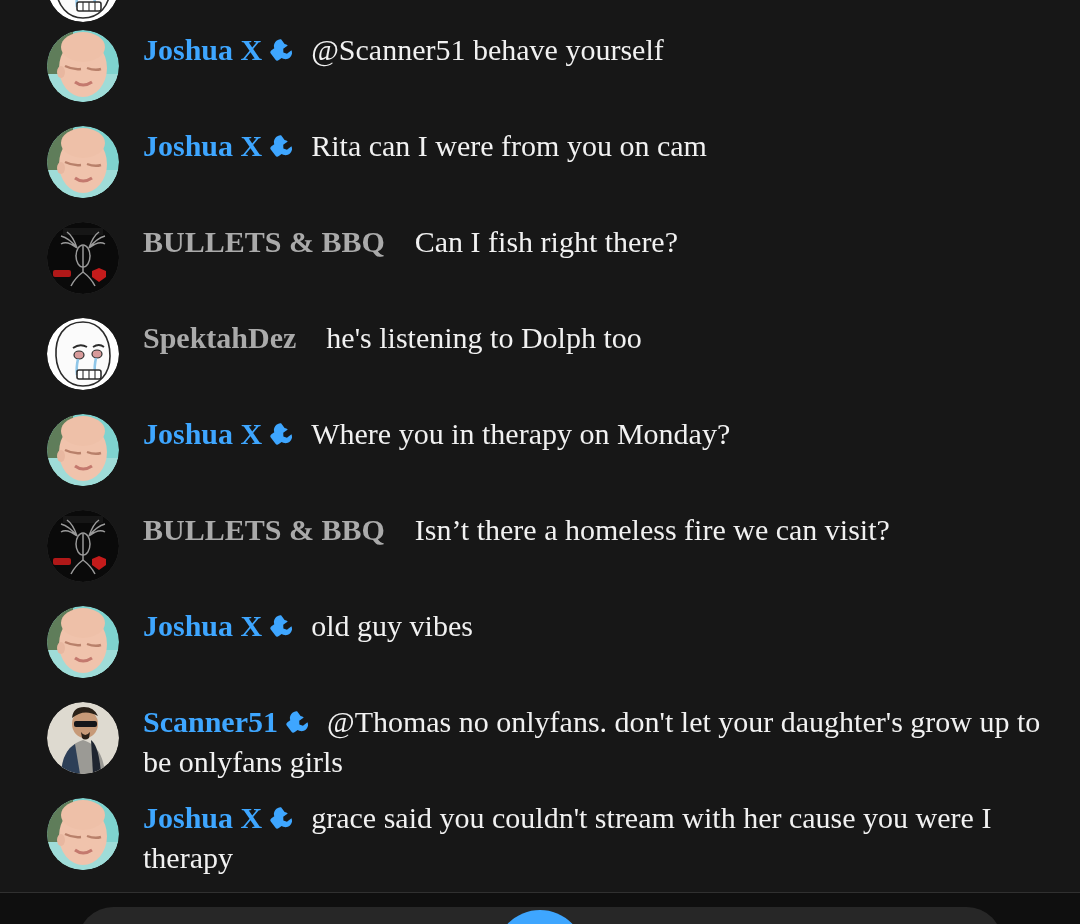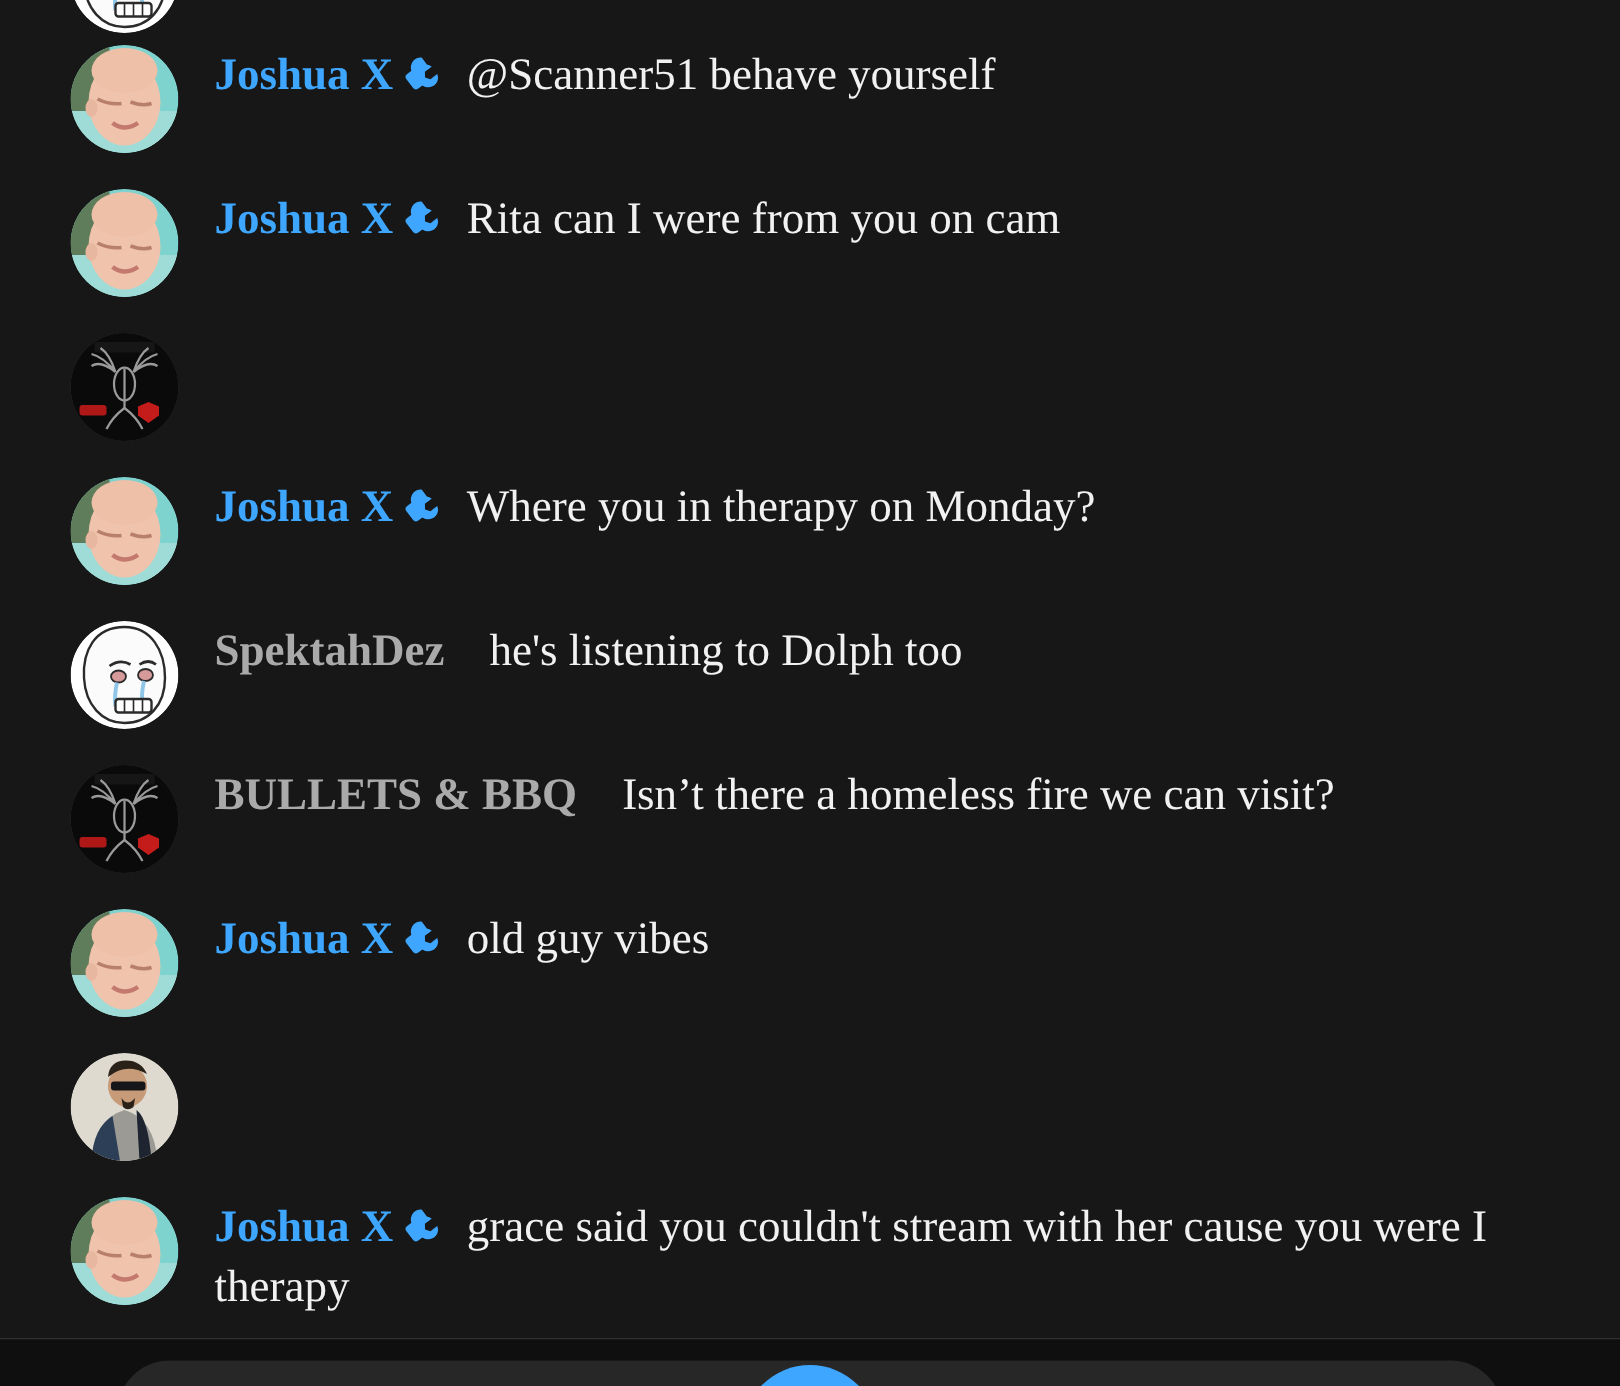--- a/index.html
+++ b/index.html
@@ -199,45 +199,21 @@
                   <path d="M36 50 q-8 6 -12 14"></path>
                   <path d="M36 50 q8 6 12 14"></path>
                   <path d="M30 26 q-10 -8 -16 -4 M30 26 q-8 -10 -16 -12 M30 26 q-4 -12 -10 -16"></path>
                   <path d="M42 26 q10 -8 16 -4 M42 26 q8 -10 16 -12 M42 26 q4 -12 10 -16"></path>
                   <ellipse cx="36" cy="34" rx="7" ry="11"></ellipse>
                 </g>
                 <rect x="6" y="48" width="18" height="7" rx="2" fill="#b01818"></rect>
                 <path d="M52 46 l7 3 v6 l-7 5 l-7 -5 v-6 z" fill="#c41b1b"></path>
               </g>
             </svg>
-          </span></div>
-      </div>
-      <div class="msg">
-        <div class="msg-inner"><span class="avatar">
-            <svg viewBox="0 0 72 72">
-              <defs>
-                <clipPath id="cj">
-                  <circle cx="36" cy="36" r="36"></circle>
-                </clipPath>
-              </defs>
-              <g clip-path="url(#cj)">
-                <rect width="72" height="72" fill="#7fd3cf"></rect>
-                <rect x="0" y="0" width="26" height="72" fill="#5f7d5a"></rect>
-                <rect x="0" y="44" width="72" height="28" fill="#9fdcd8"></rect>
-                <ellipse cx="36" cy="38" rx="24" ry="29" fill="#f0c3ac"></ellipse>
-                <ellipse cx="36" cy="17" rx="22" ry="15" fill="#eec0a8"></ellipse>
-                <path d="M18 36 q8 4 16 3" stroke="#b8806a" stroke-width="2.4" fill="none"></path>
-                <path d="M40 38 q8 3 14 1" stroke="#b8806a" stroke-width="2.4" fill="none"></path>
-                <path d="M28 52 q8 6 17 0" stroke="#c4796e" stroke-width="3" fill="none"></path>
-                <ellipse cx="14" cy="42" rx="4" ry="6" fill="#e8b7a0"></ellipse>
-              </g>
-            </svg>
-          </span><span class="msg-text"><span class="author mod">Joshua X</span><span class="badge-wrench"><svg viewBox="0 0 24 24" aria-hidden="true">
-                <path fill="#3ea6ff" d="M9.8 2.4a6.1 6.1 0 0 0-5.1 8.9l-2.3 2.3a2.3 2.3 0 0 0 0 3.3l4.7 4.7a2.3 2.3 0 0 0 3.3 0l2.3-2.3a6.1 6.1 0 0 0 8.9-5.1 6 6 0 0 0-.9-3.1l-3.7 3.7-3.4-.6-.6-3.4 3.7-3.7a6 6 0 0 0-3.1-.9z" transform="rotate(8 12 12)"></path>
-              </svg></span><span class="body-text">Where you in therapy on Monday?</span></span></div>
+          </span><span class="msg-text"><span class="author plain">BULLETS &amp; BBQ</span><span class="body-text gap-wide">Can I fish right there?</span></span></div>
       </div>
       <div class="msg">
         <div class="msg-inner"><span class="avatar">
             <svg viewBox="0 0 72 72">
               <defs>
                 <clipPath id="cw">
                   <circle cx="36" cy="36" r="36"></circle>
                 </clipPath>
               </defs>
               <g clip-path="url(#cw)">
@@ -247,20 +223,44 @@
                 <path d="M46 29 q6 -4 11 0" stroke="#2b2b2b" stroke-width="1.8" fill="none"></path>
                 <ellipse cx="32" cy="37" rx="5" ry="4" fill="#d79a9a" stroke="#2b2b2b" stroke-width="1.2"></ellipse>
                 <ellipse cx="50" cy="36" rx="5" ry="4" fill="#d79a9a" stroke="#2b2b2b" stroke-width="1.2"></ellipse>
                 <path d="M31 41 q-2 9 -1 16" stroke="#8fc6e8" stroke-width="2.6" fill="none"></path>
                 <path d="M49 40 q-2 9 -1 15" stroke="#8fc6e8" stroke-width="2.6" fill="none"></path>
                 <rect x="30" y="52" width="24" height="9" rx="2" fill="#ffffff" stroke="#2b2b2b" stroke-width="1.6"></rect>
                 <path d="M36 52 v9 M42 52 v9 M48 52 v9" stroke="#2b2b2b" stroke-width="1.1"></path>
               </g>
             </svg>
           </span><span class="msg-text"><span class="author plain">SpektahDez</span><span class="body-text gap-wide">he's listening to Dolph too</span></span></div>
+      </div>
+      <div class="msg">
+        <div class="msg-inner"><span class="avatar">
+            <svg viewBox="0 0 72 72">
+              <defs>
+                <clipPath id="cj">
+                  <circle cx="36" cy="36" r="36"></circle>
+                </clipPath>
+              </defs>
+              <g clip-path="url(#cj)">
+                <rect width="72" height="72" fill="#7fd3cf"></rect>
+                <rect x="0" y="0" width="26" height="72" fill="#5f7d5a"></rect>
+                <rect x="0" y="44" width="72" height="28" fill="#9fdcd8"></rect>
+                <ellipse cx="36" cy="38" rx="24" ry="29" fill="#f0c3ac"></ellipse>
+                <ellipse cx="36" cy="17" rx="22" ry="15" fill="#eec0a8"></ellipse>
+                <path d="M18 36 q8 4 16 3" stroke="#b8806a" stroke-width="2.4" fill="none"></path>
+                <path d="M40 38 q8 3 14 1" stroke="#b8806a" stroke-width="2.4" fill="none"></path>
+                <path d="M28 52 q8 6 17 0" stroke="#c4796e" stroke-width="3" fill="none"></path>
+                <ellipse cx="14" cy="42" rx="4" ry="6" fill="#e8b7a0"></ellipse>
+              </g>
+            </svg>
+          </span><span class="msg-text"><span class="author mod">Joshua X</span><span class="badge-wrench"><svg viewBox="0 0 24 24" aria-hidden="true">
+                <path fill="#3ea6ff" d="M9.8 2.4a6.1 6.1 0 0 0-5.1 8.9l-2.3 2.3a2.3 2.3 0 0 0 0 3.3l4.7 4.7a2.3 2.3 0 0 0 3.3 0l2.3-2.3a6.1 6.1 0 0 0 8.9-5.1 6 6 0 0 0-.9-3.1l-3.7 3.7-3.4-.6-.6-3.4 3.7-3.7a6 6 0 0 0-3.1-.9z" transform="rotate(8 12 12)"></path>
+              </svg></span><span class="body-text">Where you in therapy on Monday?</span></span></div>
       </div>
       <div class="msg">
         <div class="msg-inner"><span class="avatar">
             <svg viewBox="0 0 72 72">
               <defs>
                 <clipPath id="cb">
                   <circle cx="36" cy="36" r="36"></circle>
                 </clipPath>
               </defs>
               <g clip-path="url(#cb)">
@@ -316,21 +316,23 @@
                 <rect width="72" height="72" fill="#dedad0"></rect>
                 <ellipse cx="38" cy="22" rx="13" ry="14" fill="#c79a78"></ellipse>
                 <path d="M25 16 q12 -10 26 -2 q-4 -9 -14 -9 q-11 0 -12 11z" fill="#2a2118"></path>
                 <rect x="27" y="19" width="23" height="6" rx="2" fill="#15161a"></rect>
                 <path d="M34 30 q4 6 9 0 l-1 6 q-4 3 -7 0z" fill="#2a2118"></path>
                 <path d="M14 72 q2 -28 22 -34 q20 6 22 34z" fill="#9b9a95"></path>
                 <path d="M14 72 q1 -22 14 -30 l5 30z" fill="#2d3f57"></path>
                 <path d="M44 38 q8 6 10 34 l-8 0z" fill="#1f2530"></path>
               </g>
             </svg>
-          </span></div>
+          </span><span class="msg-text"><span class="author mod">Scanner51</span><span class="badge-wrench"><svg viewBox="0 0 24 24" aria-hidden="true">
+                <path fill="#3ea6ff" d="M9.8 2.4a6.1 6.1 0 0 0-5.1 8.9l-2.3 2.3a2.3 2.3 0 0 0 0 3.3l4.7 4.7a2.3 2.3 0 0 0 3.3 0l2.3-2.3a6.1 6.1 0 0 0 8.9-5.1 6 6 0 0 0-.9-3.1l-3.7 3.7-3.4-.6-.6-3.4 3.7-3.7a6 6 0 0 0-3.1-.9z" transform="rotate(8 12 12)"></path>
+              </svg></span><span class="body-text">@Thomas no onlyfans. don't let your daughter's grow up to be onlyfans girls</span></span></div>
       </div>
       <div class="msg">
         <div class="msg-inner"><span class="avatar">
             <svg viewBox="0 0 72 72">
               <defs>
                 <clipPath id="cj">
                   <circle cx="36" cy="36" r="36"></circle>
                 </clipPath>
               </defs>
               <g clip-path="url(#cj)">

